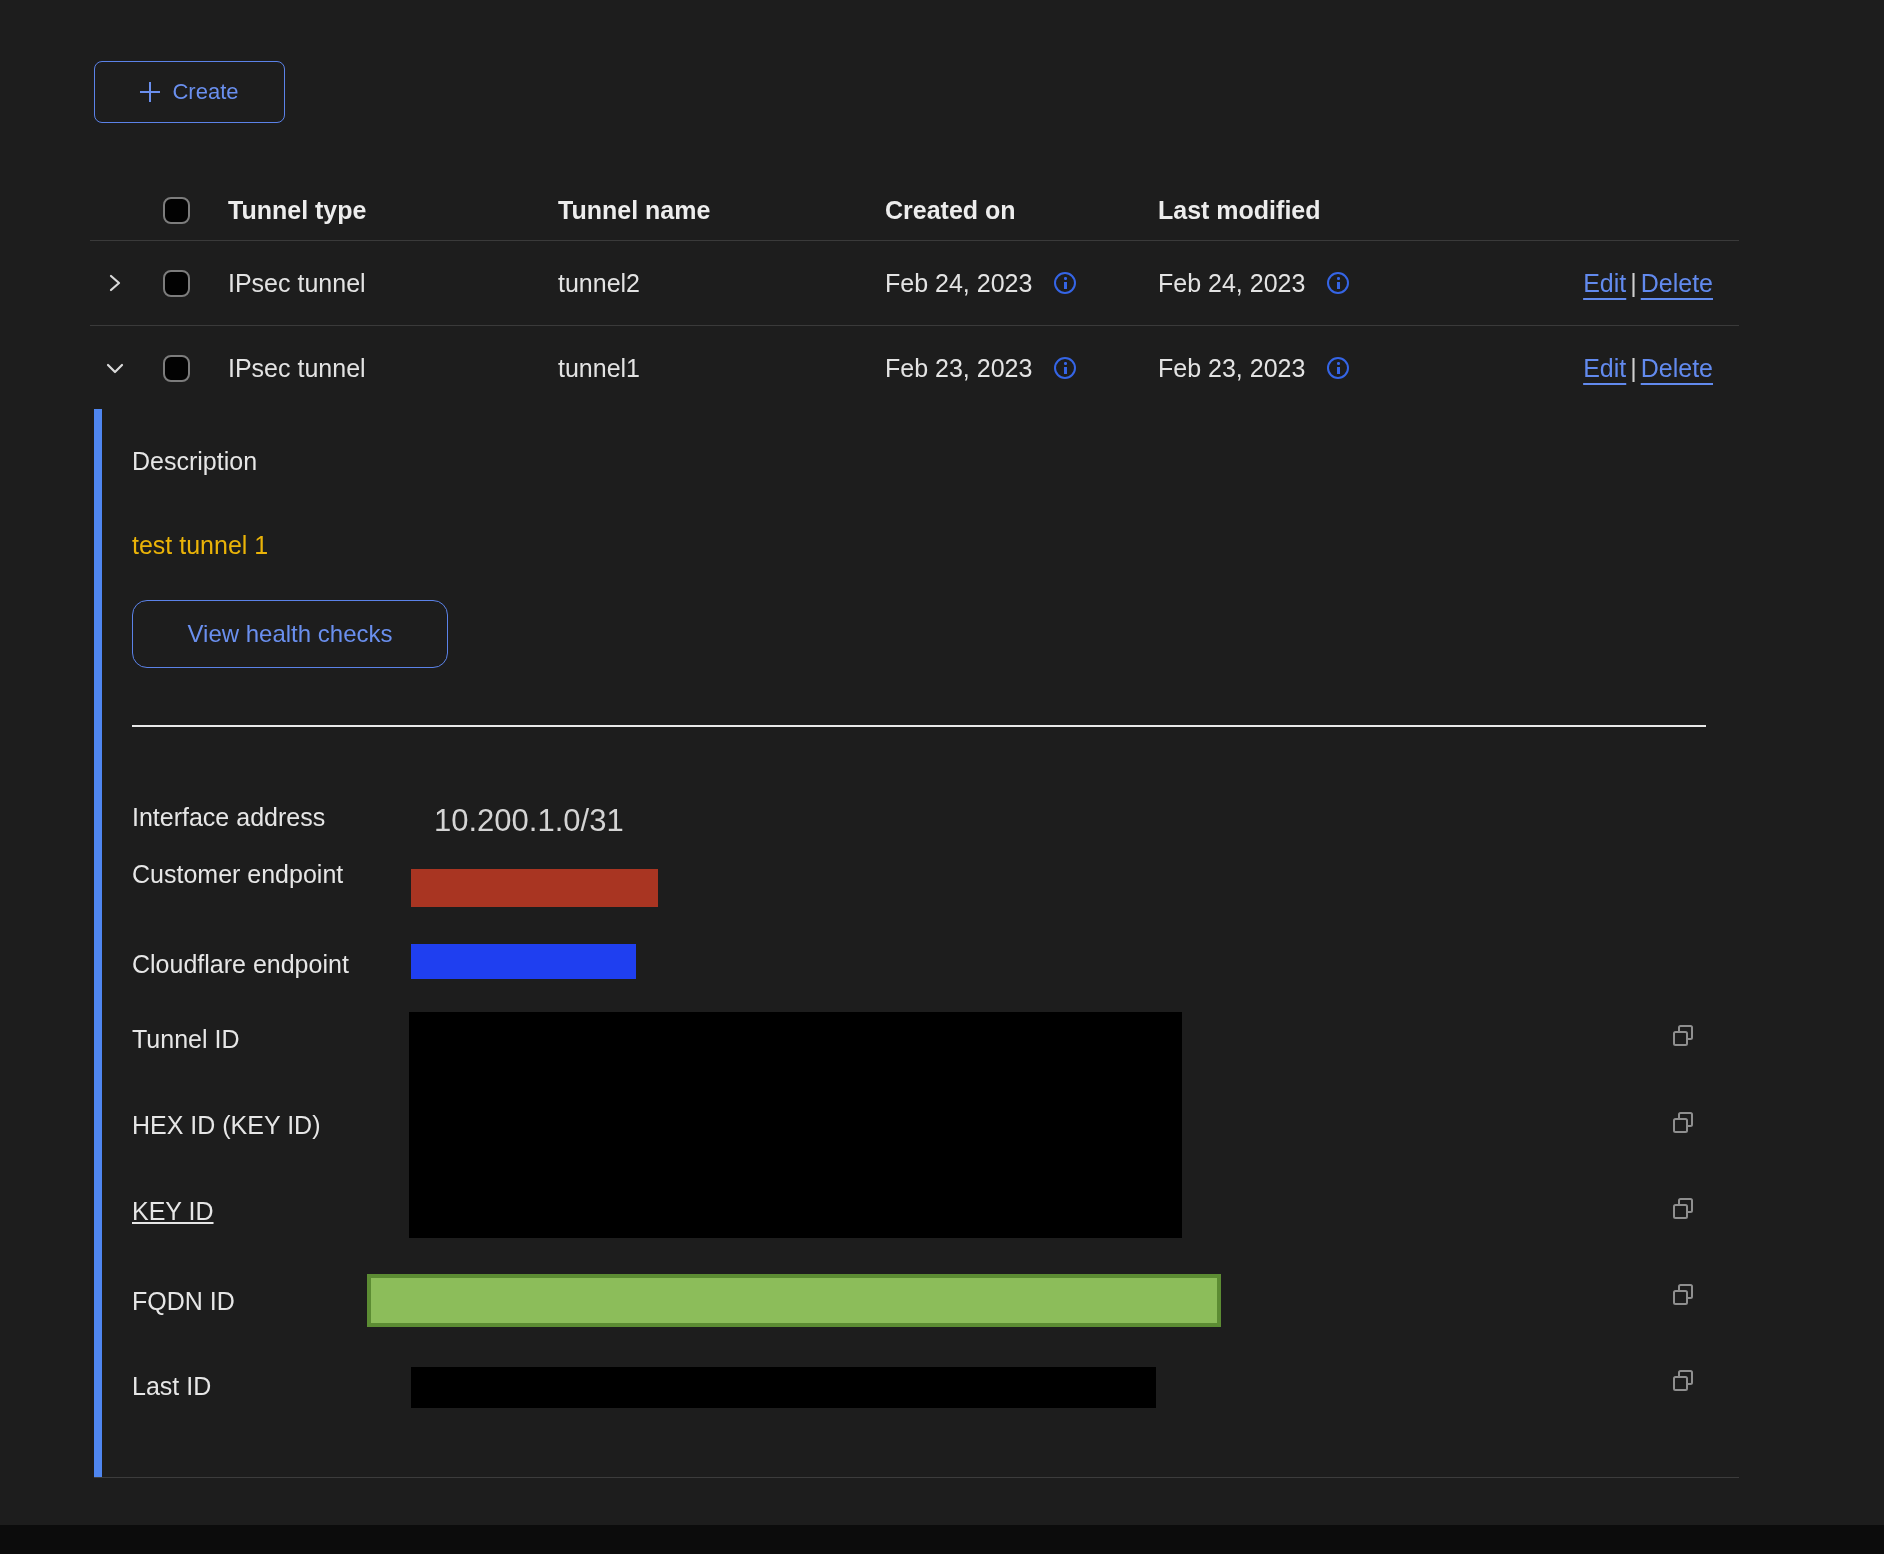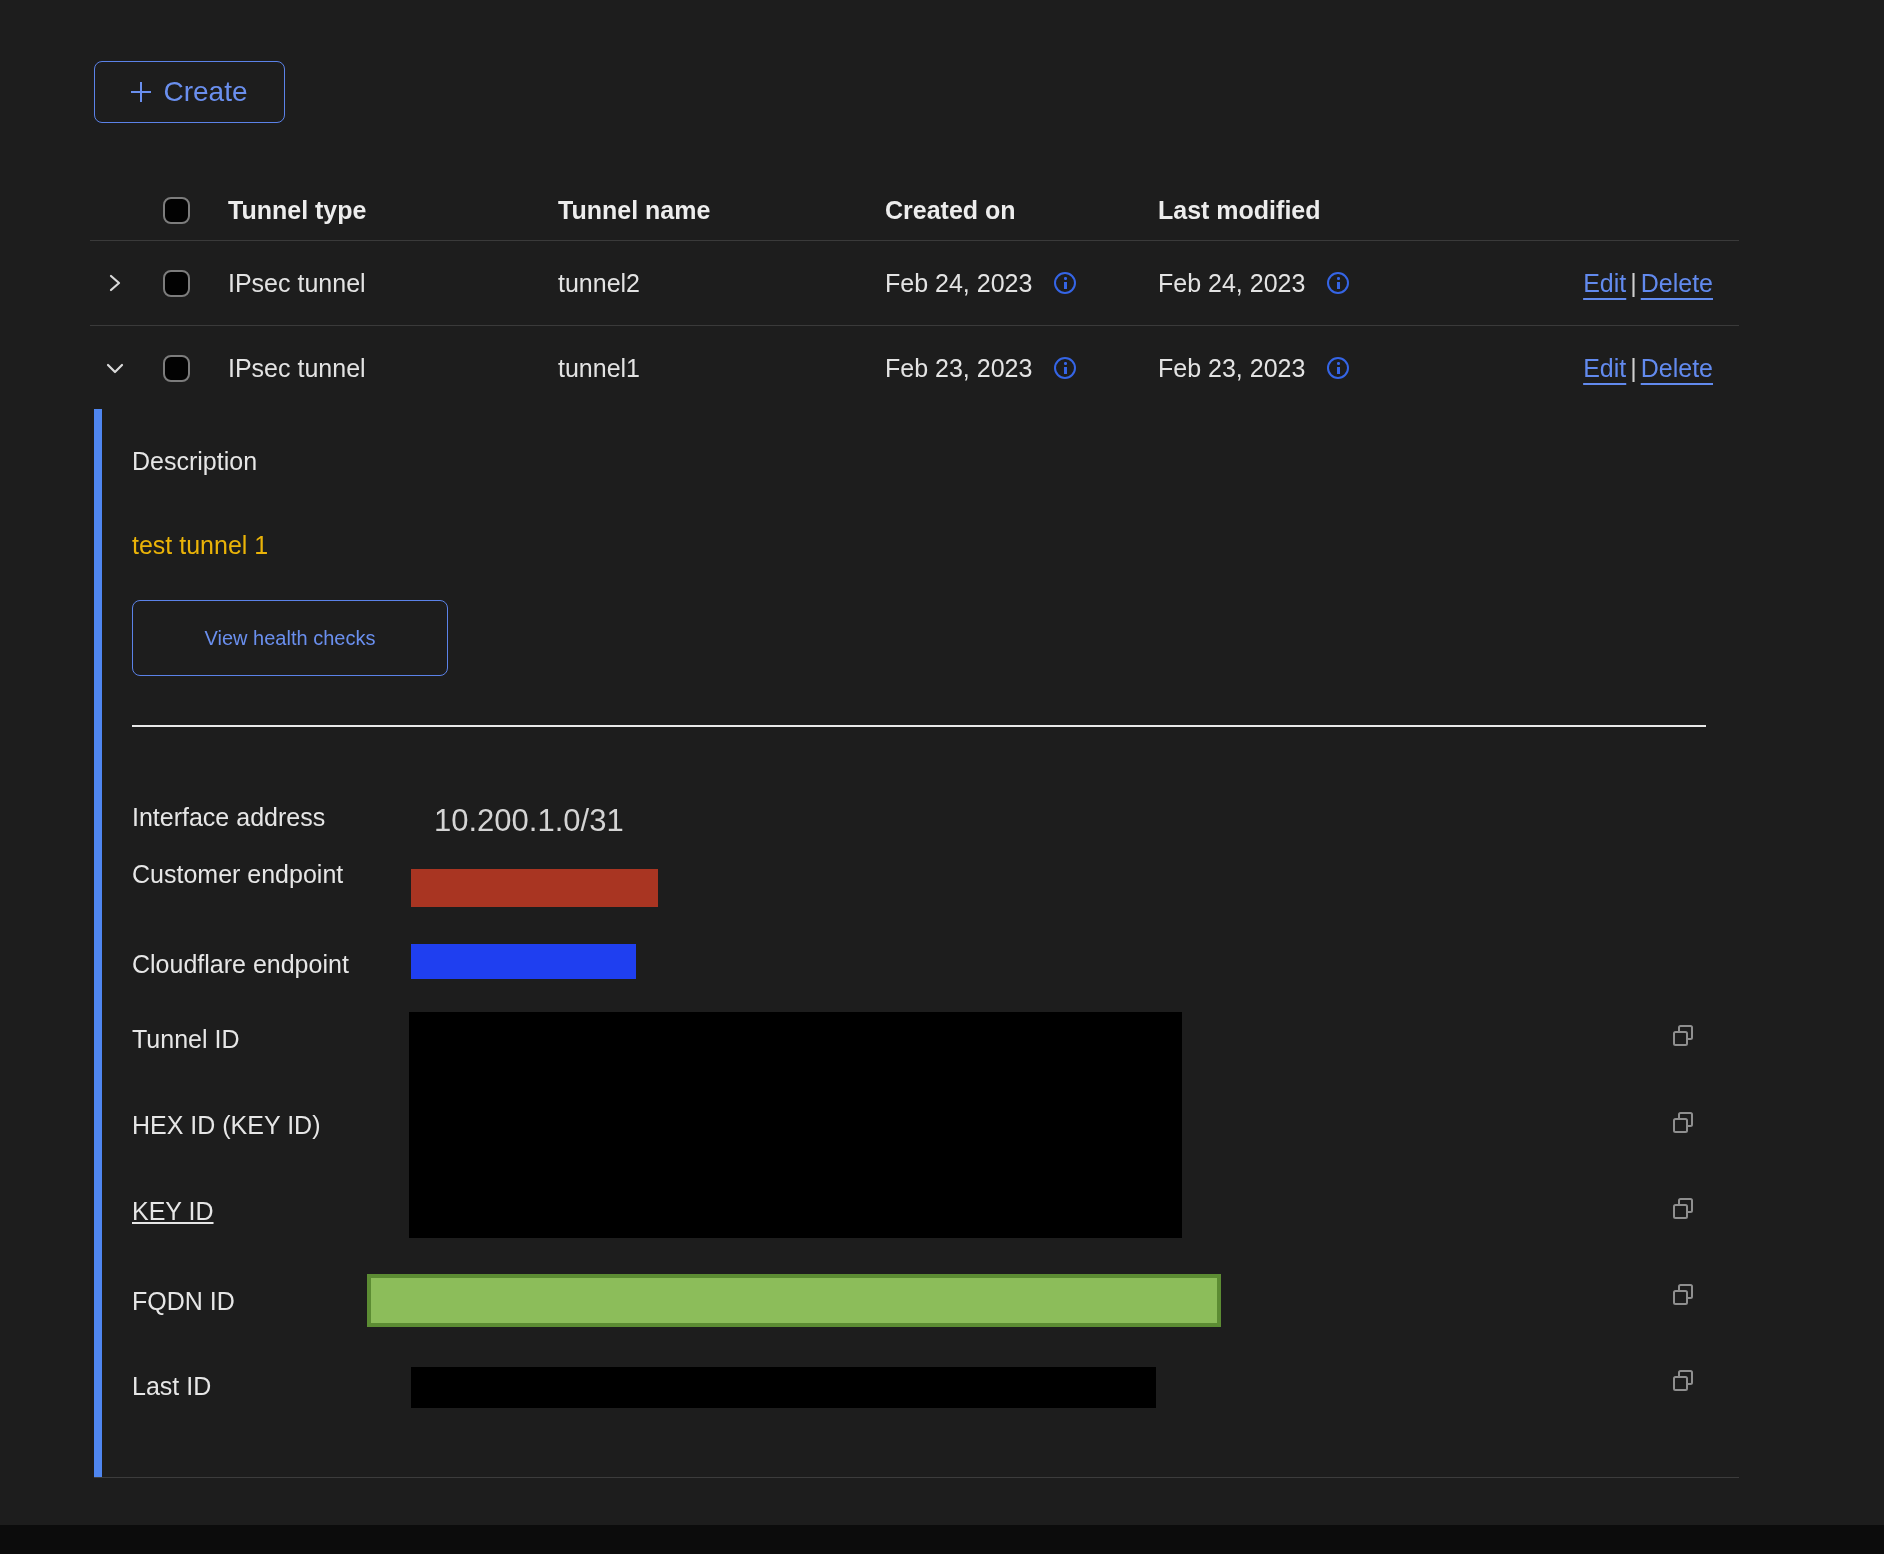--- a/index.html
+++ b/index.html
@@ -7,21 +7,21 @@
     position:relative;width:1884px;height:1554px;overflow:hidden;
     background:#1d1d1d;
     font-family:"Liberation Sans","DejaVu Sans",sans-serif;
     color:#e3e3e3;
   }
   
   .create-btn{
     position:absolute;left:94px;top:61px;width:191px;height:62px;
     background:transparent;border:1.5px solid #5b82e8;border-radius:8px;
     display:flex;align-items:center;justify-content:center;gap:12px;
-    color:#6a8fee;font-size:28px;cursor:pointer;
+    color:#6a8fee;font-size:22px;cursor:pointer;
     font-family:inherit;
   }
   .plus-icon{position:relative;width:20px;height:20px;display:inline-block;}
   .plus-icon::before,.plus-icon::after{content:"";position:absolute;background:#6a8fee;}
   .plus-icon::before{left:9px;top:0;width:2px;height:20px;}
   .plus-icon::after{left:0;top:9px;width:20px;height:2px;}
   
   .table{position:absolute;left:90px;top:180px;width:1649px;}
   .t-head{display:flex;align-items:center;height:60px;border-bottom:1px solid #3a3a3a;
     font-weight:700;color:#ededed;font-size:25px;}
@@ -43,23 +43,23 @@
   .link{color:#628aee;text-decoration:underline;text-underline-offset:6px;cursor:pointer;}
   .pipe{color:#cfcfcf;}
   
   .panel{position:absolute;left:94px;top:409px;width:1645px;height:1068px;border-bottom:1px solid #3c3c3c;}
   .blue-bar{position:absolute;left:0;top:0;width:8px;height:100%;background:#4f86f0;}
   .panel .abs{position:absolute;}
   .lbl{font-size:25px;color:#e6e6e6;white-space:nowrap;}
   .muted{color:#eab308;}
   .val{font-size:31px;color:#d4d4d4;}
   .health-btn{
-    position:absolute;left:38px;top:191px;width:316px;height:76px;
-    background:transparent;border:1.5px solid #5b82e8;border-radius:8px;
-    color:#6a8fee;font-size:20px;cursor:pointer;font-family:inherit;
+    position:absolute;left:38px;top:191px;width:316px;height:68px;
+    background:transparent;border:1.5px solid #5b82e8;border-radius:15px;
+    color:#6a8fee;font-size:24px;cursor:pointer;font-family:inherit;
   }
   .white-divider{position:absolute;left:38px;top:316px;width:1574px;height:0;border-top:2px solid #e8e8e8;}
   .redact{position:absolute;}
   .copy-btn{position:absolute;width:26px;height:26px;cursor:pointer;background:transparent;border:none;padding:0;}
   .copy-btn svg{width:26px;height:26px;}
   .copy-btn rect{fill:none;stroke:#8f8f8f;stroke-width:2;}
   .copy-btn .front{fill:#1d1d1d;}
   .bottom-strip{position:absolute;left:0;bottom:0;width:100%;height:29px;background:#0c0c0c;}
 </style>
 </head>

